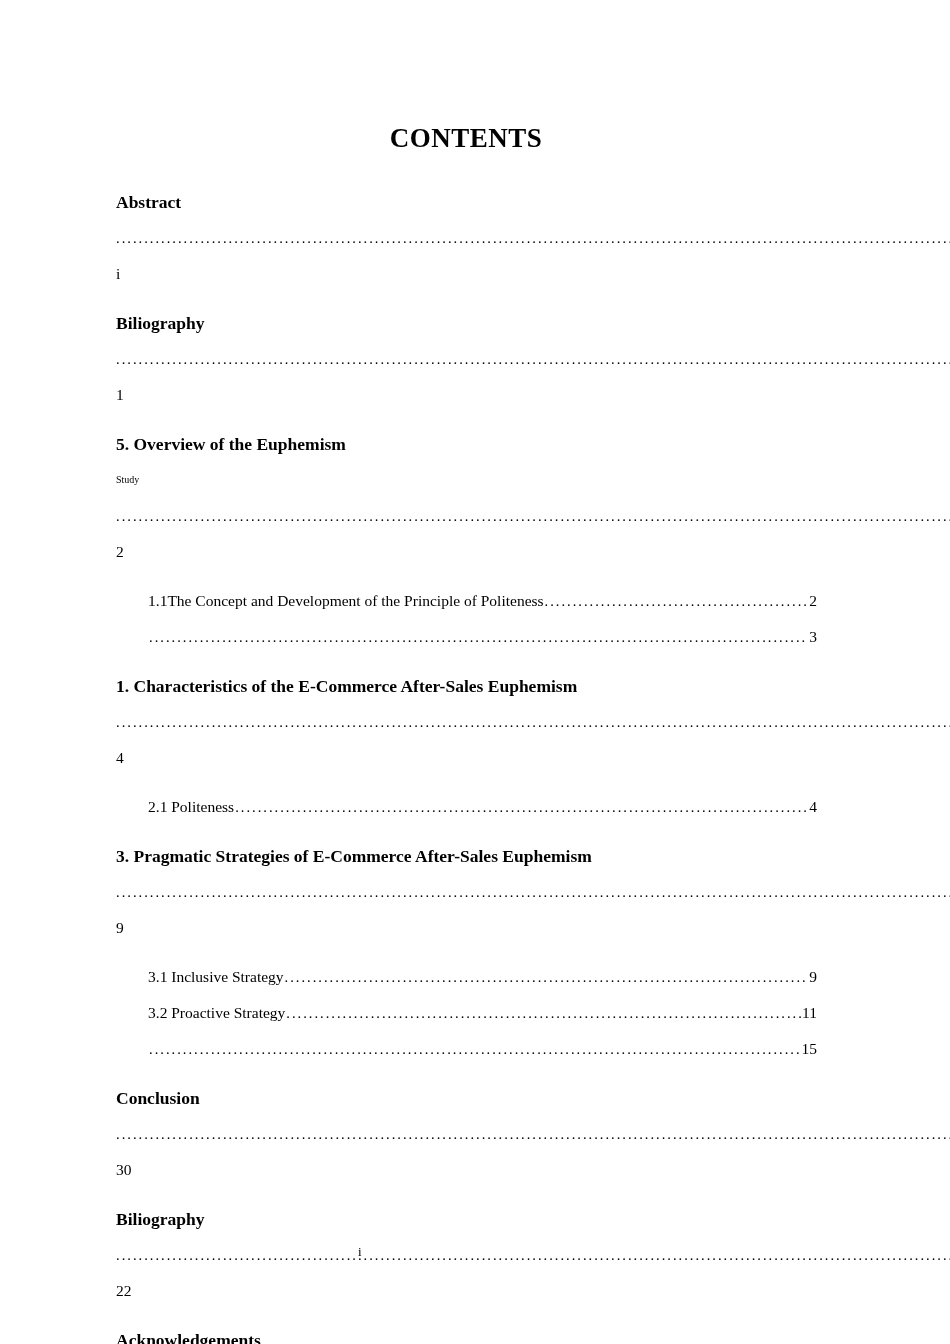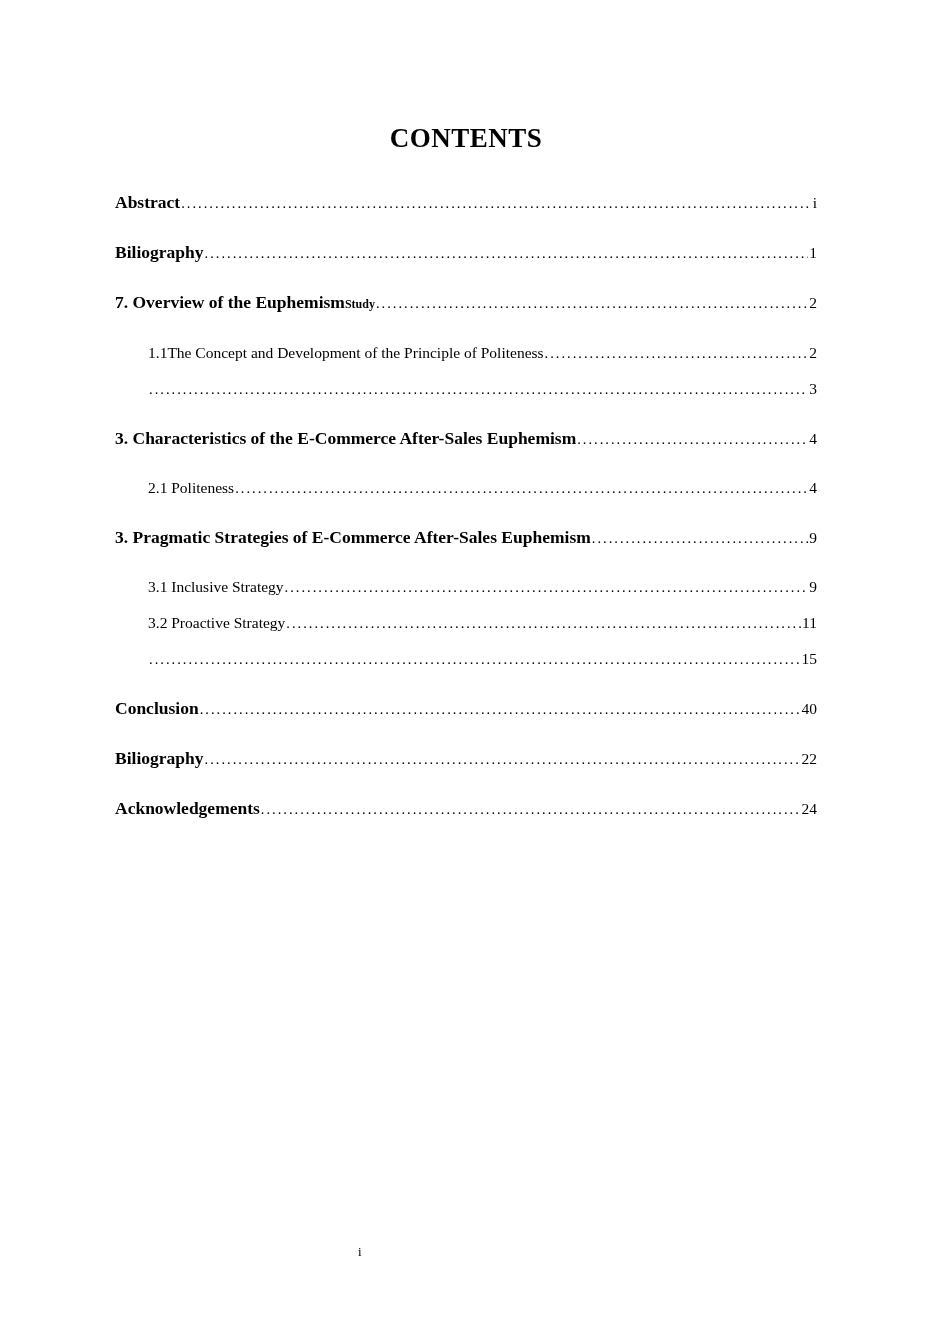--- a/index.html
+++ b/index.html
@@ -26,32 +26,33 @@
   }
   .row {
     display: flex;
     align-items: baseline;
     line-height: 36px;
   }
   .row.chapter {
     margin: 13px 0;
     font-weight: bold;
     font-size: 17.5px;
+    flex-direction: column;
   }
   .row.section {
     margin: 0;
     font-weight: normal;
     font-size: 15.5px;
     padding-left: 33px;
     text-align: right;
   }
   .lbl { white-space: nowrap; }
   .lbl-sm {
-    font-weight: bold;
-    font-size: 12px;
+    font-weight: normal;
+    font-size: 10px;
     white-space: nowrap;
   }
   .dots {
     flex: 1 1 auto;
     overflow: hidden;
     white-space: nowrap;
     font-weight: normal;
     font-size: 14.5px;
     letter-spacing: 2px;
     min-width: 8px;
@@ -93,39 +94,39 @@
     <span class="pg">i</span>
   </div>
 
   <div class="row chapter">
     <span class="lbl">Biliography</span>
     <span class="dots"></span>
     <span class="pg">1</span>
   </div>
 
   <div class="row chapter">
-    <span class="lbl">7. Overview of the Euphemism</span>
+    <span class="lbl">5. Overview of the Euphemism</span>
     <span class="lbl-sm">Study</span>
     <span class="dots"></span>
     <span class="pg">2</span>
   </div>
 
   <div class="row section">
     <span class="lbl">1.1The Concept and Development of the Principle of Politeness</span>
     <span class="dots"></span>
     <span class="pg">2</span>
   </div>
 
   <div class="row section">
     <span class="dots"></span>
     <span class="pg">3</span>
   </div>
 
   <div class="row chapter">
-    <span class="lbl">3. Characteristics of the E-Commerce After-Sales Euphemism</span>
+    <span class="lbl">1. Characteristics of the E-Commerce After-Sales Euphemism</span>
     <span class="dots"></span>
     <span class="pg">4</span>
   </div>
 
   <div class="row section">
     <span class="lbl">2.1 Politeness</span>
     <span class="dots"></span>
     <span class="pg">4</span>
   </div>
 
@@ -150,21 +151,21 @@
   </div>
 
   <div class="row section">
     <span class="dots"></span>
     <span class="pg">15</span>
   </div>
 
   <div class="row chapter">
     <span class="lbl">Conclusion</span>
     <span class="dots"></span>
-    <span class="pg">40</span>
+    <span class="pg">30</span>
   </div>
 
   <div class="row chapter">
     <span class="lbl">Biliography</span>
     <span class="dots"></span>
     <span class="pg">22</span>
   </div>
 
   <div class="row chapter">
     <span class="lbl">Acknowledgements</span>

